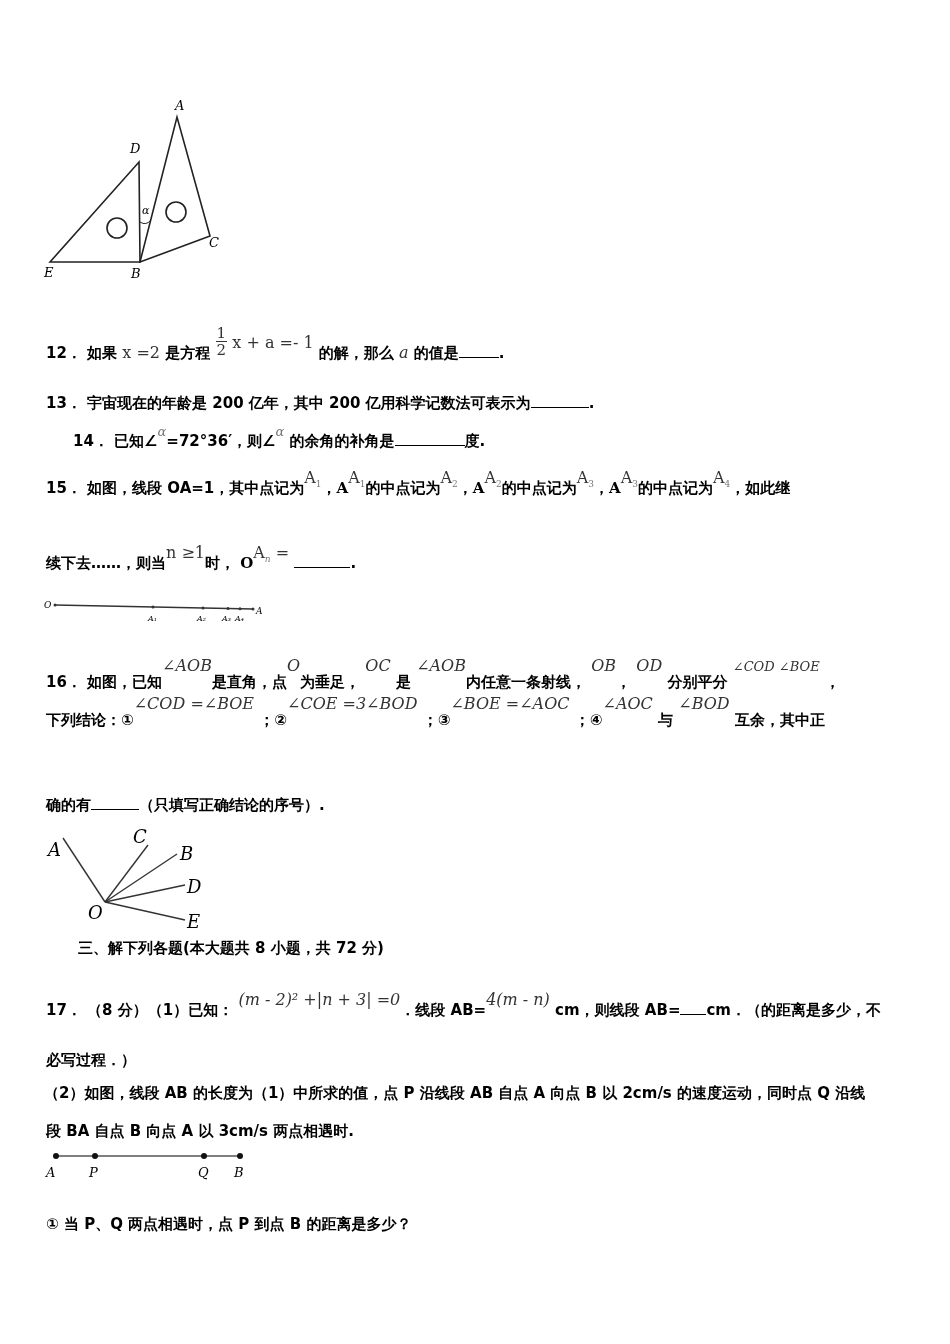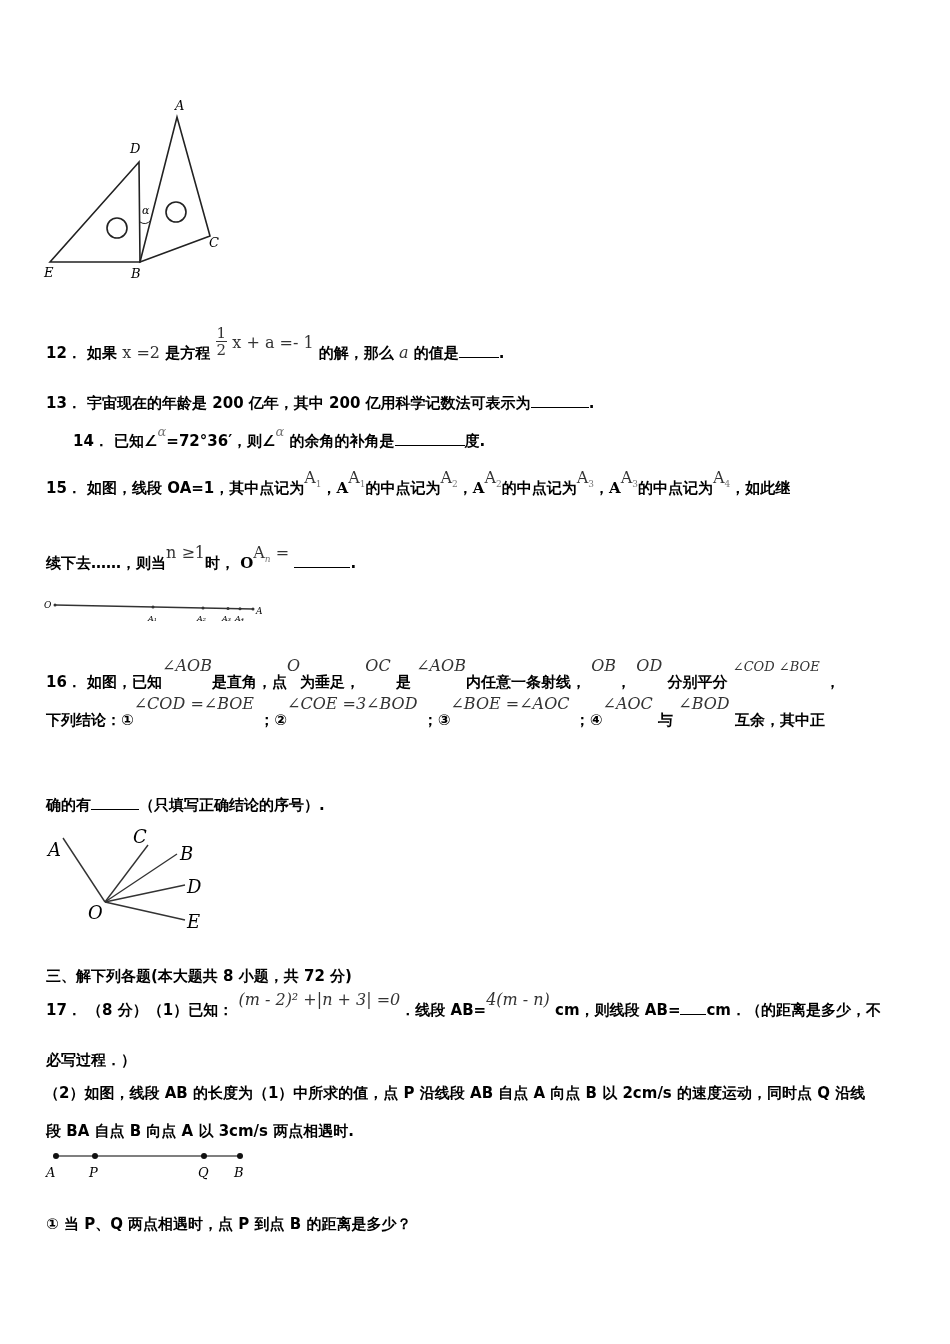--- a/index.html
+++ b/index.html
@@ -126,21 +126,21 @@
     <line x1="105" y1="902" x2="185" y2="920"></line>
   </g>
   <text x="48" y="856" font-size="18">A</text>
   <text x="133" y="843" font-size="18">C</text>
   <text x="180" y="860" font-size="18">B</text>
   <text x="187" y="893" font-size="18">D</text>
   <text x="88" y="919" font-size="18">O</text>
   <text x="187" y="928" font-size="18">E</text>
 </svg>
 
-<div class="line" style="top:966px;">
+<div class="line" style="top:938px;margin-left:32px;">
   <span>三、解下列各题(本大题共 8 小题，共 72 分)</span>
 </div>
 
 <div class="line" style="top:1000px;">
   <span>17．</span>
   <span>（8 分）（1）已知：</span>
   <span class="mi up2">(m - 2)² +|n + 3| =0</span><span>．线段 AB=</span><span class="mi up2">4(m - n)</span>
   <span>cm，则线段 AB=</span><span class="blank" style="width:26px;"></span><span>cm．（的距离是多少，不</span>
 </div>
 

